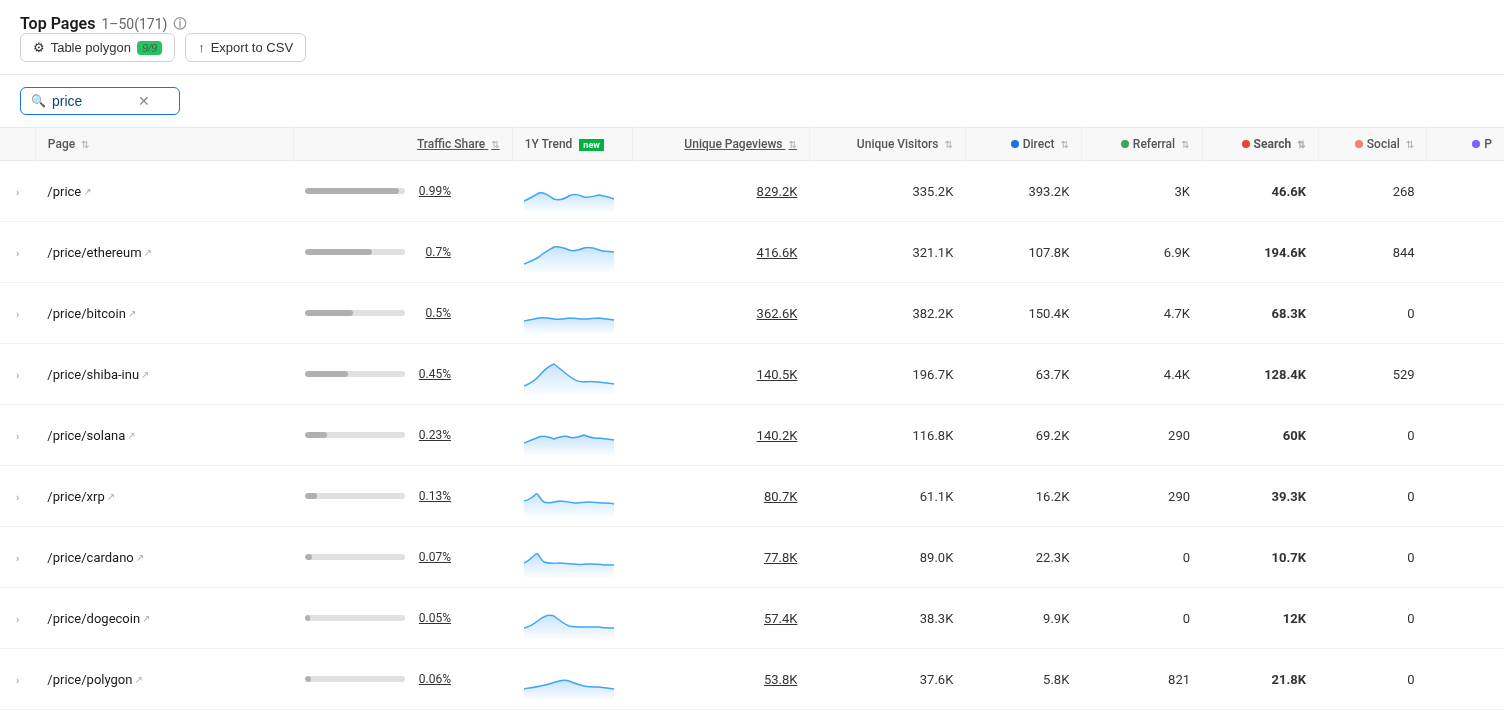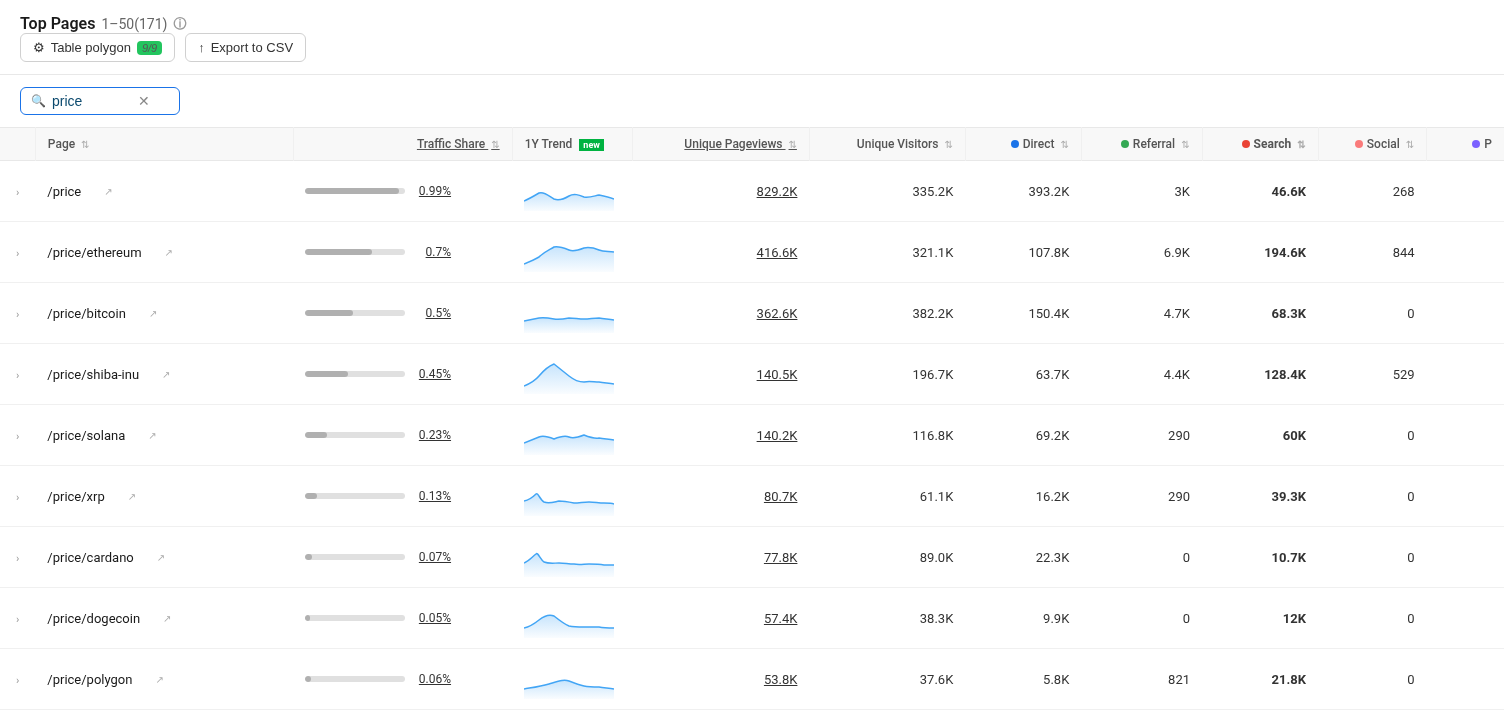--- a/index.html
+++ b/index.html
@@ -46,21 +46,21 @@
       display: inline-block; background: #00b341; color: #fff;
       font-size: 9px; font-weight: 700; border-radius: 0;
       padding: 1px 4px; margin-left: 4px; vertical-align: middle;
     }
 
     tbody tr { border-bottom: 1px solid #f0f0f0; }
     tbody td { padding: 10px 12px; font-size: 13px; color: #333; vertical-align: middle; }
     tbody td.col-num { text-align: right; }
 
     .expand-btn { color: #999; cursor: pointer; font-size: 11px; padding: 2px 4px; }
-    .page-link { display: flex; align-items: center; gap: 23px; color: #1a1a1a; font-size: 13px; }
+    .page-link { display: flex; align-items: center; gap: 2px; color: #1a1a1a; font-size: 13px; }
     .ext-link-icon { color: #aaa; font-size: 10px; }
 
     .traffic-bar-wrap { display: flex; align-items: center; gap: 8px; }
     .traffic-bar-bg { width: 100px; height: 6px; background: #e0e0e0; border-radius: 3px; overflow: hidden; }
     .traffic-bar-fill { height: 100%; background: #b0b0b0; border-radius: 3px; }
     .traffic-pct { font-size: 12px; color: #333; min-width: 38px; text-align: right; }
 
     .sparkline-cell { width: 100px; }
     .sparkline-cell svg { display: block; }
 

